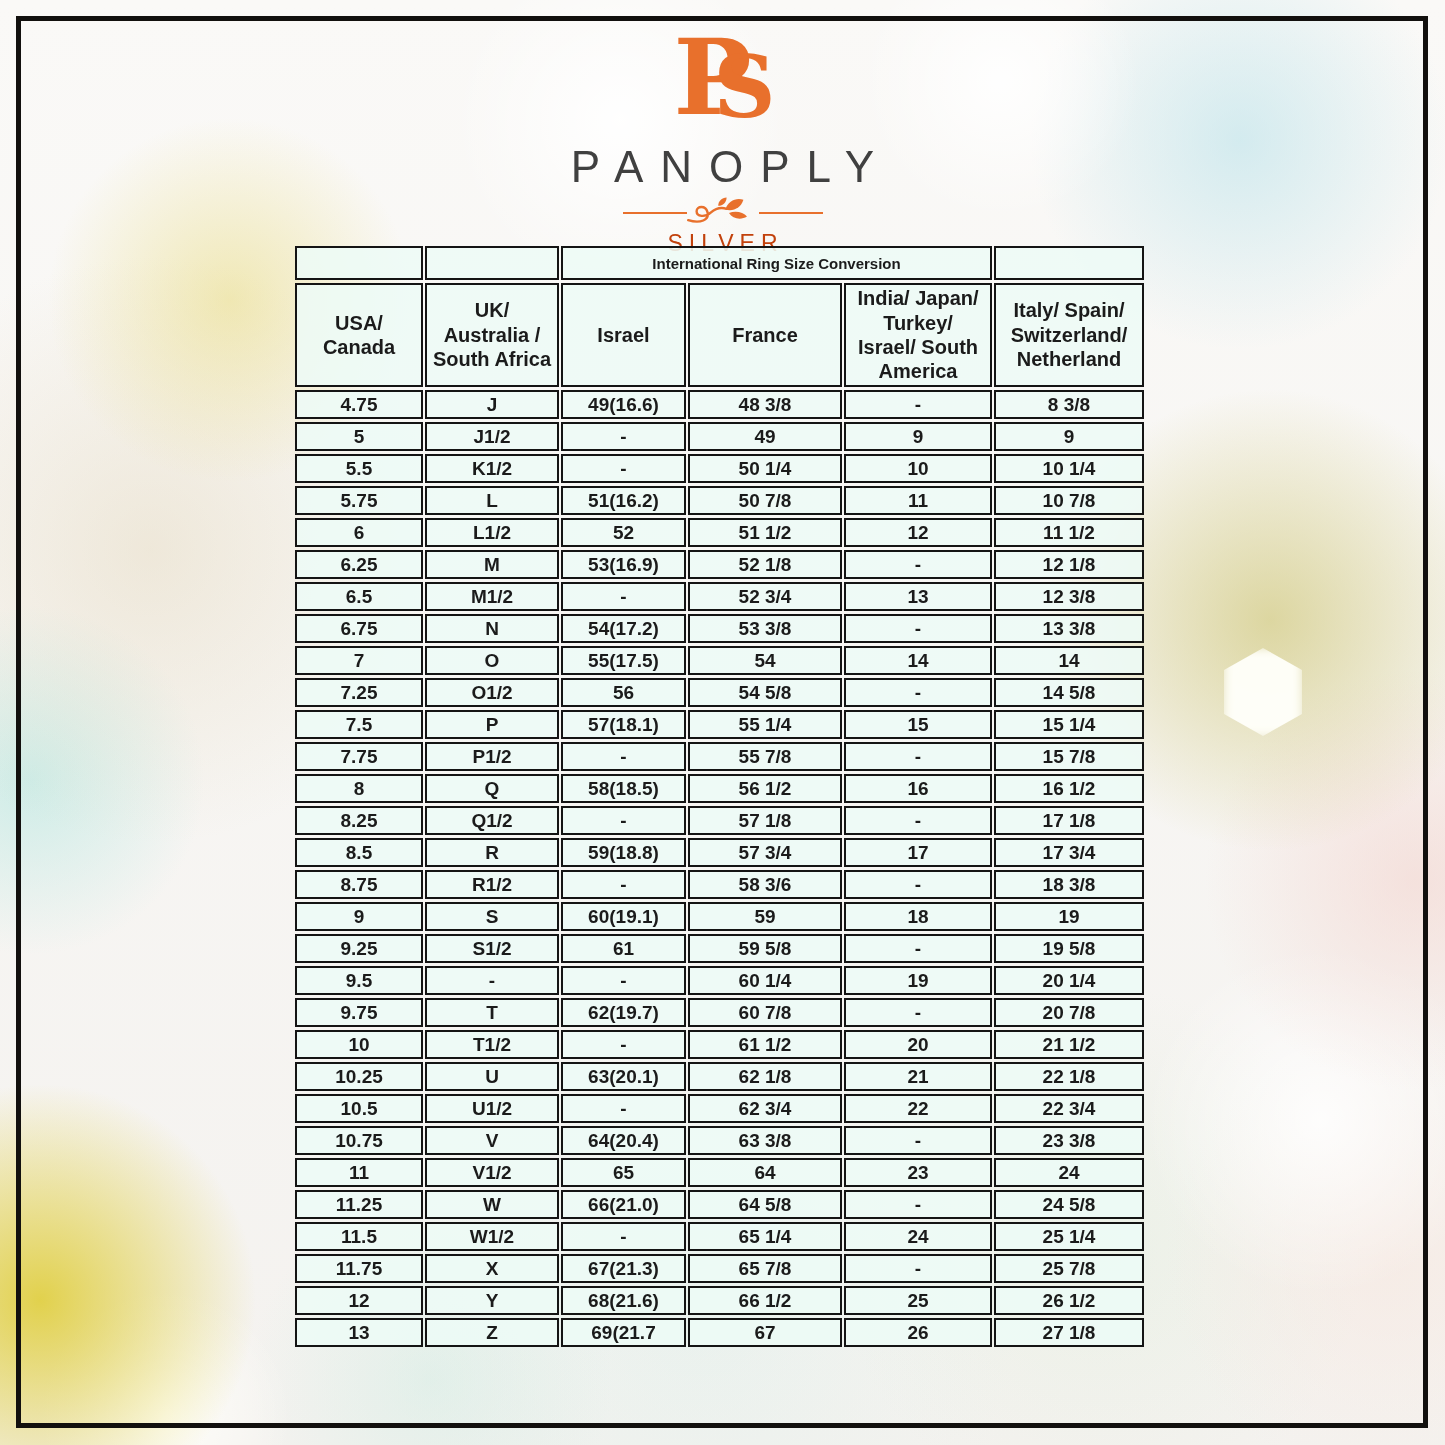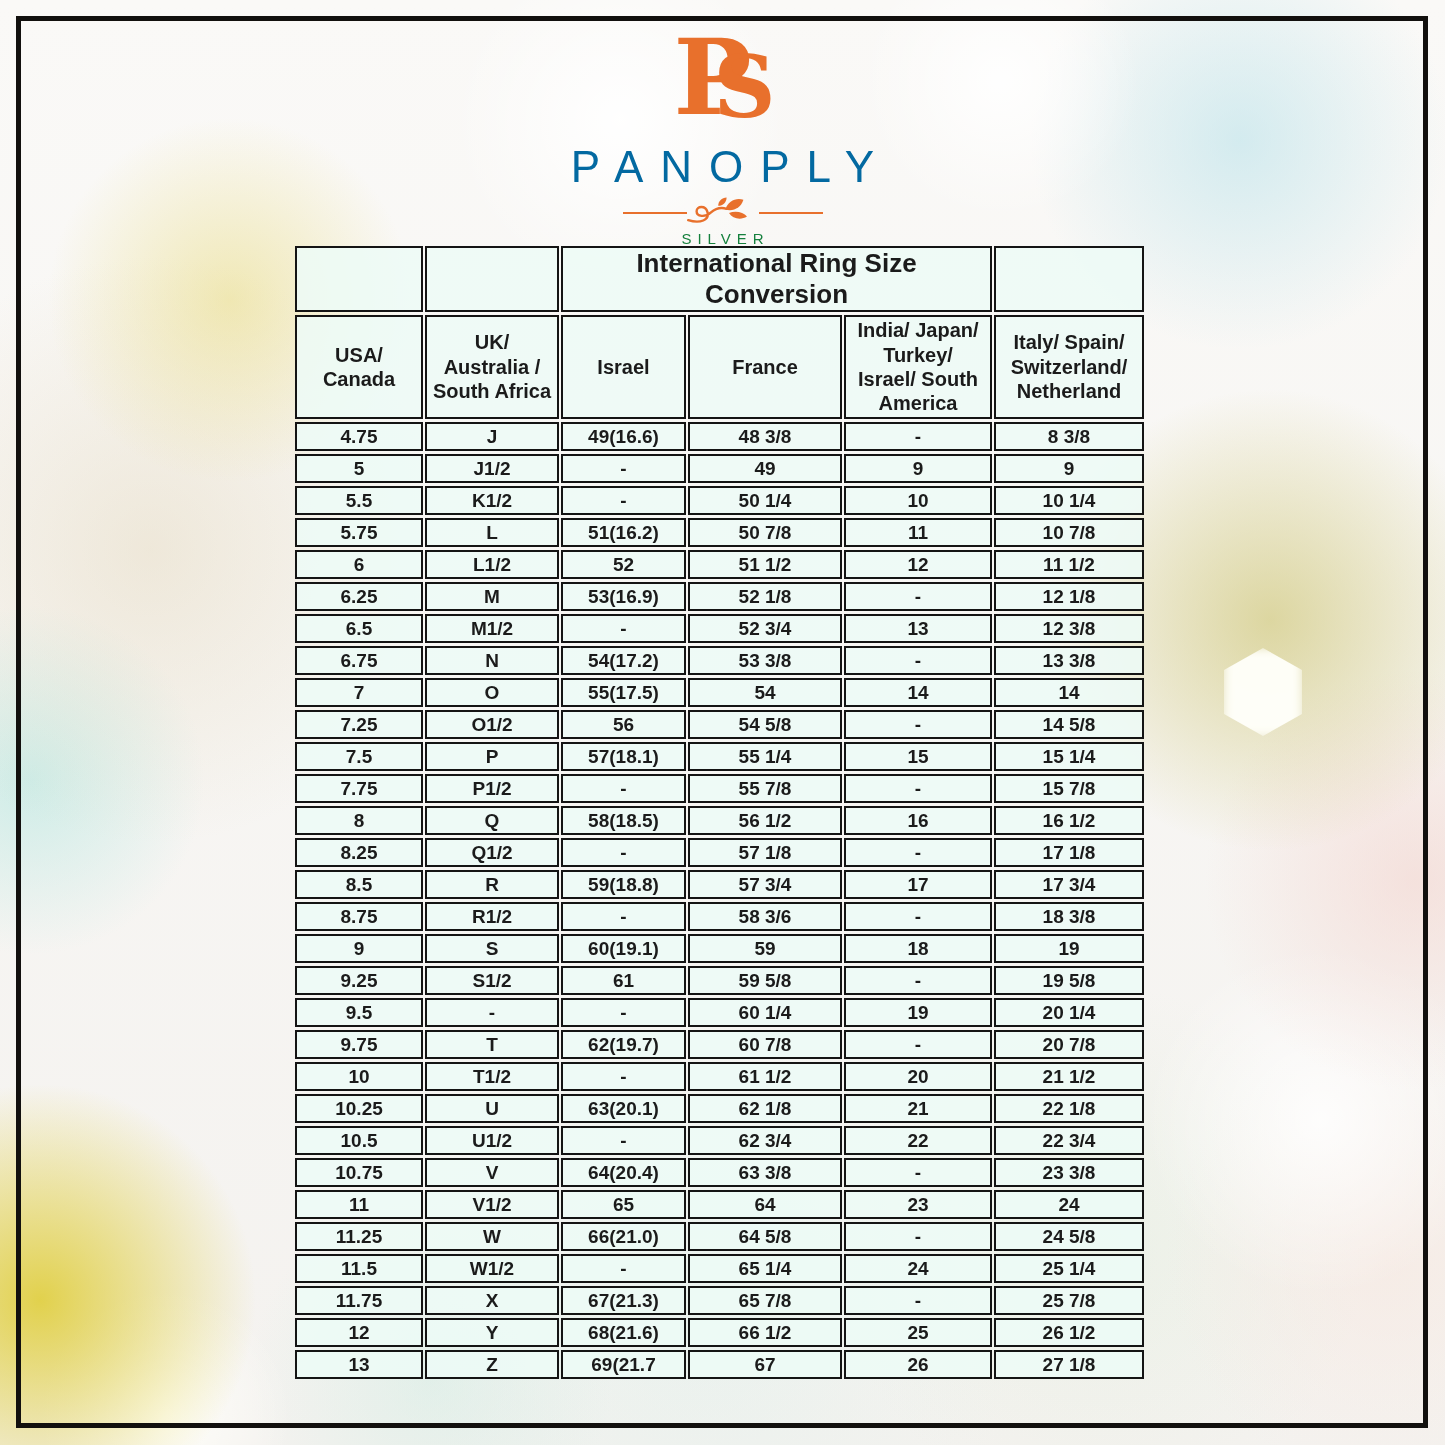--- a/index.html
+++ b/index.html
@@ -38,40 +38,40 @@
   .frame{
     position:absolute;left:16px;top:16px;right:17px;bottom:17px;
     border:5px solid #12100e;
   }
   
   .logo{position:absolute;left:0;top:38px;width:1445px;text-align:center;}
   .monogram{position:relative;display:block;margin:0 auto;width:130px;height:104px;}
   .mono-p{position:absolute;left:16px;top:-12px;font-family:"DejaVu Serif",serif;font-weight:700;font-size:104px;line-height:1;}
   .mono-s{position:absolute;left:56px;top:6px;font-family:"DejaVu Serif",serif;font-weight:700;font-size:86px;line-height:1;}
   .brand{
-    margin-top:2px;font-size:44px;font-weight:400;color:#0369a1;
+    margin-top:2px;font-size:44px;font-weight:400;color:#404040;
     letter-spacing:17px;text-indent:17px;line-height:1.05;
   }
   .divider{width:200px;margin:6px auto 0;display:flex;align-items:center;height:34px;}
   .divider .line{flex:1;height:2px;}
   .leaf-svg{width:72px;height:34px;flex:0 0 auto;}
-  .subbrand{margin-top:0px;font-size:15px;font-weight:400;color:#15803d;letter-spacing:6px;text-indent:6px;}
+  .subbrand{margin-top:0px;font-size:23px;font-weight:400;color:#c2410c;letter-spacing:6px;text-indent:6px;}
   
   table.ring{
     position:absolute;left:293px;top:243px;
     border-collapse:separate;border-spacing:2px 3px;
     table-layout:fixed;
   }
   table.ring td,table.ring th{
     border:2px solid #141414;
     background:rgba(237,250,246,0.88);
     color:#1b1b1b;text-align:center;vertical-align:middle;
     padding:0 2px;overflow:hidden;
   }
-  td.title-cell{height:30px;font-size:26px;font-weight:700;}
+  td.title-cell{height:30px;font-size:15px;font-weight:700;}
   th.head-cell{height:100px;font-size:20px;font-weight:700;white-space:pre-line;line-height:1.22;}
   td.size-cell{height:25px;font-size:19px;font-weight:700;line-height:1;}
 </style>
 </head>
 <body>
 
 <div class="bokeh"></div>
 <div class="hexagon"></div>
 <div class="frame"></div>
 

